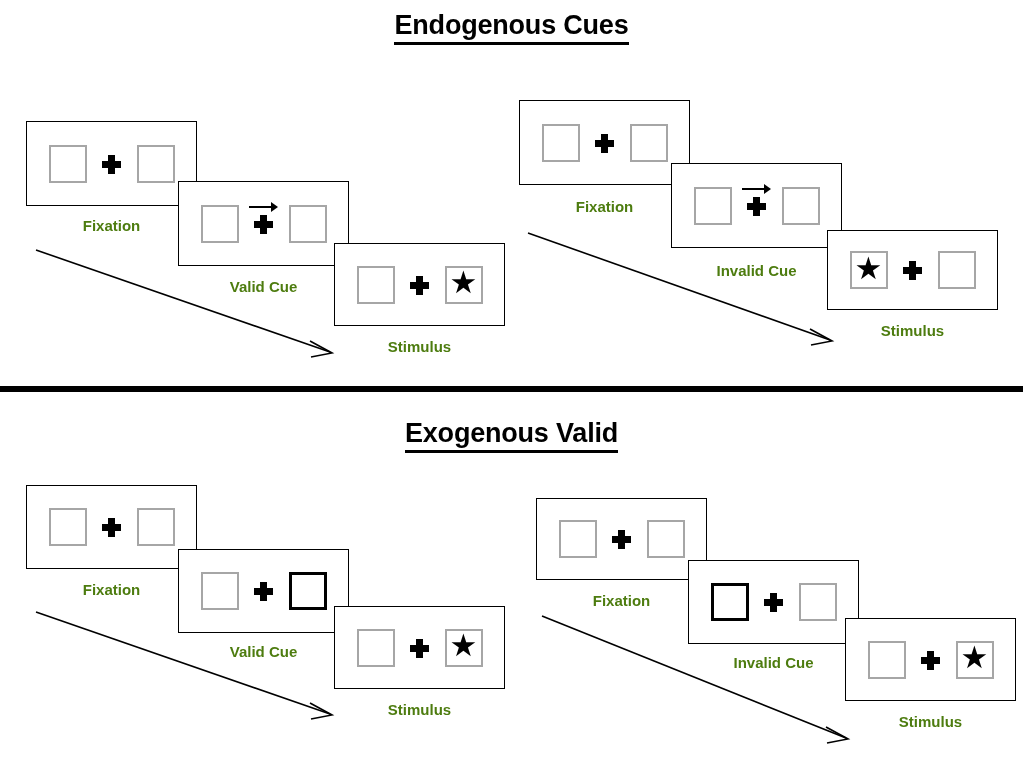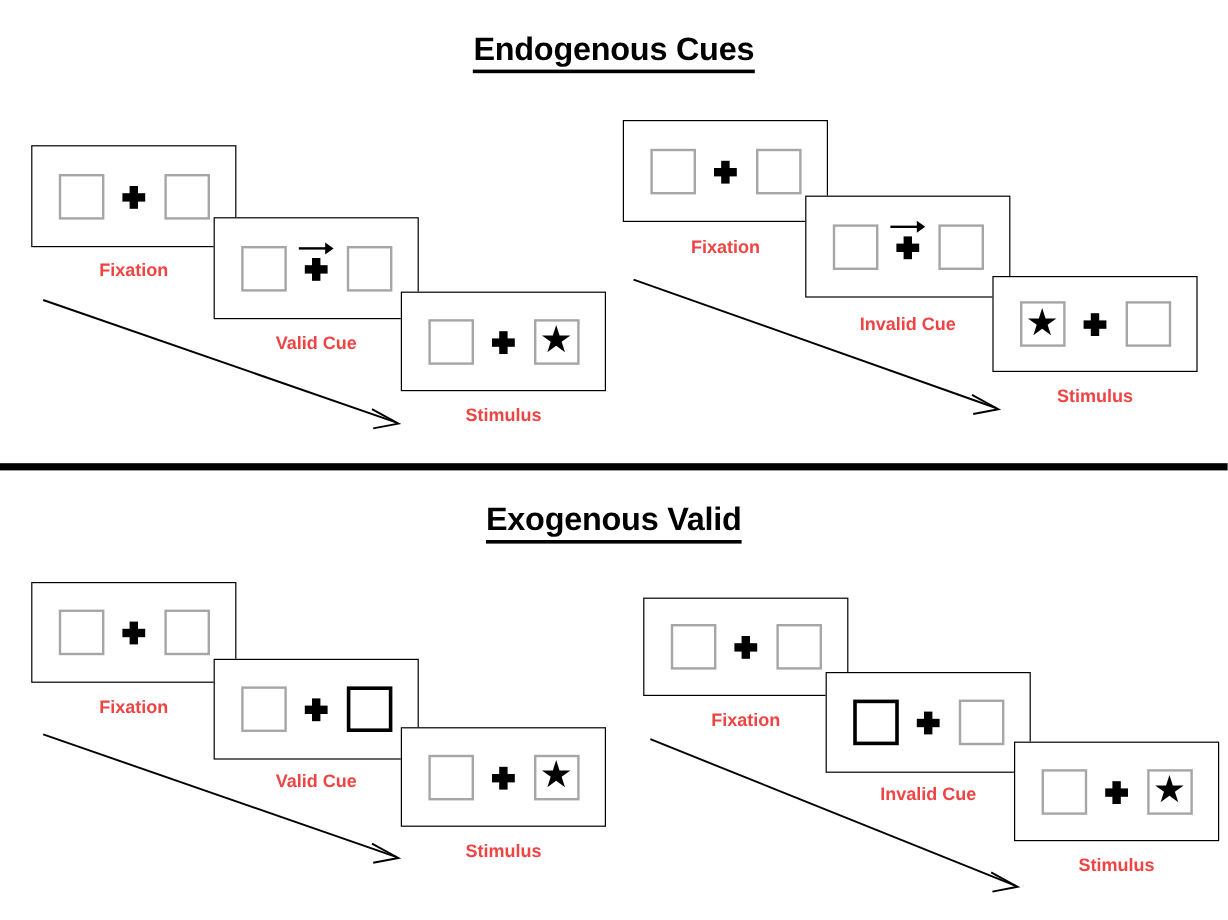--- a/index.html
+++ b/index.html
@@ -122,35 +122,35 @@
     border-top: 5px solid transparent;
     border-bottom: 5px solid transparent;
     border-left: 7px solid #000;
   }
 
   
   .caption {
     position: absolute;
     font-weight: bold;
     font-size: 15px;
-    color: #ef4444;
+    color: #4d7c0f;
     white-space: nowrap;
     text-align: center;
   }
 
   
   .flow-arrow {
     position: absolute;
     pointer-events: none;
   }
 </style>
 </head>
 <body>
 
-<div class="section-title" style="top:26px;">
+<div class="section-title" style="top:10px;">
   <span>Endogenous Cues</span>
 </div>
 
 <div class="frame" style="left:26px; top:121px; width:171px; height:85px;">
   <div class="frame-inner">
     <div class="pbox"></div>
     <div class="cross">
       <div class="cv"></div>
         <div class="ch"></div>
     </div>

